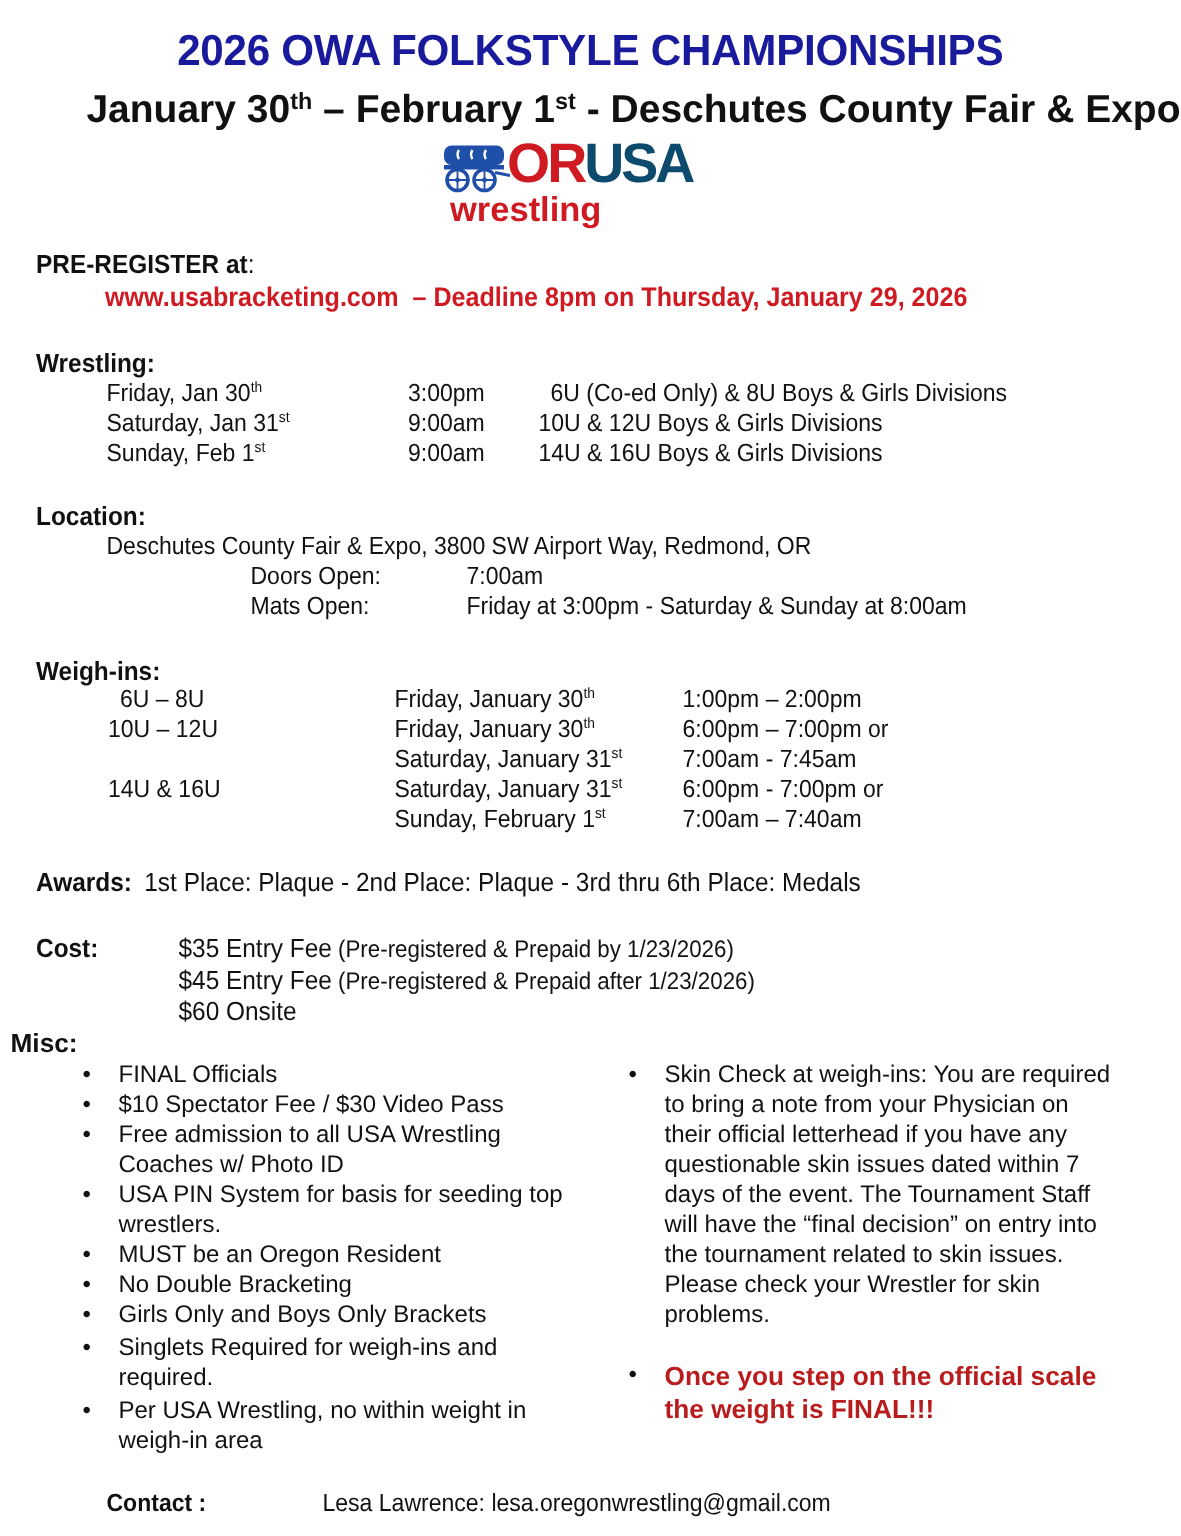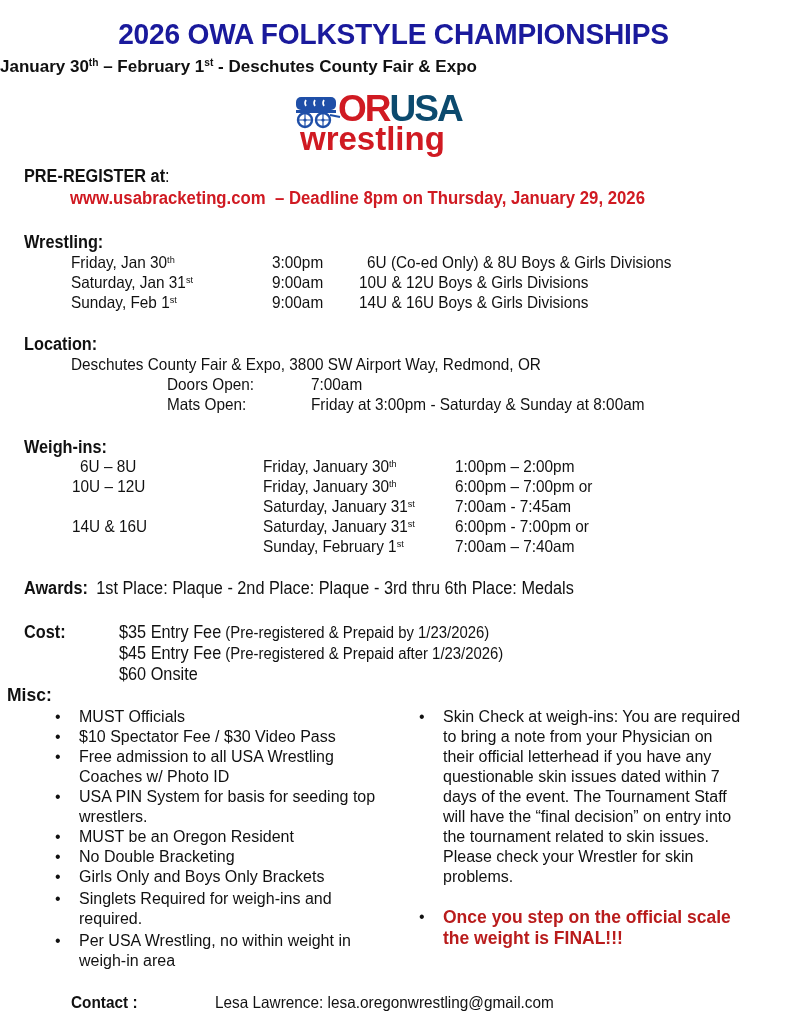--- a/index.html
+++ b/index.html
@@ -1,20 +1,20 @@
 <!DOCTYPE html>
 <html><head>
 <meta charset="utf-8">
 <style>
   html, body { margin: 0; padding: 0; background: #ffffff; }
   body { width: 787px; height: 1024px; position: relative; overflow: hidden;
          font-family: "Liberation Sans", sans-serif; color: #111111; }
   .abs { position: absolute; white-space: nowrap; }
   .title { left: 0; width: 787px; top: 18px; text-align: center; font-size: 29px; font-weight: bold; color: #1a1a9c; letter-spacing: -0.2px; transform: scaleX(0.97); }
-  .subtitle { left: 0; width: 787px; top: 57px; text-align: left; font-size: 17px; font-weight: bold; color: #111; }
+  .subtitle { left: 0; width: 787px; top: 57px; text-align: right; font-size: 26px; font-weight: bold; color: #111; }
   sup { font-size: 0.6em; vertical-align: 0.55em; line-height: 0; }
   .logo { left: 294px; top: 93px; width: 155px; height: 66px; }
   .h { font-size: 17.5px; font-weight: bold; }
   .t { font-size: 16.5px; }
   .red { color: #d01a22; font-weight: bold; font-size: 17px; }
   .narrow { transform-origin: left top; transform: scaleX(0.93); }
   .bullets { position: absolute; margin: 0; padding: 0; list-style: none; font-size: 16px; line-height: 20px; }
   .bullets li { position: relative; padding-left: 26px; }
   .bullets li .dot { position: absolute; left: 2px; top: 0; }
   .red-big { color: #b91c1c; font-weight: bold; font-size: 17.5px; line-height: 21px; }
@@ -33,21 +33,21 @@
     <rect x="2" y="17" width="40" height="3" fill="#1f4fa8"></rect>
 
     <circle cx="11" cy="27" r="7" fill="none" stroke="#1f4fa8" stroke-width="2.4"></circle>
     <circle cx="29" cy="27" r="7" fill="none" stroke="#1f4fa8" stroke-width="2.4"></circle>
     <circle cx="11" cy="27" r="1.6" fill="#1f4fa8"></circle>
     <circle cx="29" cy="27" r="1.6" fill="#1f4fa8"></circle>
     <path d="M11 20 v14 M4 27 h14 M29 20 v14 M22 27 h14" stroke="#1f4fa8" stroke-width="1.2"></path>
     <line x1="36" y1="22" x2="46" y2="24" stroke="#1f4fa8" stroke-width="2"></line>
   </svg>
   <div style="position:absolute;left:44px;top:-6px;font-size:37px;font-weight:bold;letter-spacing:-2px;line-height:44px;"><span style="color:#d01a22">OR</span><span style="color:#0c4a6e">USA</span></div>
-  <div style="position:absolute;left:6px;top:26px;font-size:33px;font-weight:bold;color:#d01a22;letter-spacing:0px;line-height:40px;">wrestling</div>
+  <div style="position:absolute;left:6px;top:26px;font-size:23px;font-weight:bold;color:#d01a22;letter-spacing:0px;line-height:40px;">wrestling</div>
 </div>
 
 <div class="abs h narrow" style="left:24px;top:166px;"><span>PRE-REGISTER at</span><span style="font-weight:normal">:</span></div>
 <div class="abs red narrow" style="left:70px;top:188px;font-size:18px;">
   <span>www.usabracketing.com</span>&nbsp;&nbsp;<span>–  Deadline 8pm on Thursday, January 29, 2026</span>
 </div>
 
 <div class="abs h narrow" style="left:24px;top:232px;">Wrestling:</div>
 <div>
   <div class="abs t narrow" style="left:71px;top:253px;"><span>Friday, Jan 30</span><sup>th</sup></div>
@@ -96,21 +96,21 @@
 </div>
 
 <div class="abs h narrow" style="left:24px;top:622px;">Cost:</div>
 <div class="abs narrow" style="left:119px;top:622px;"><span style="font-size:17.5px">$35 Entry Fee</span><span style="font-size:16px"> (Pre-registered &amp; Prepaid by 1/23/2026)</span></div>
 <div class="abs narrow" style="left:119px;top:643px;"><span style="font-size:17.5px">$45 Entry Fee</span><span style="font-size:16px"> (Pre-registered &amp; Prepaid after 1/23/2026)</span></div>
 <div class="abs narrow" style="left:119px;top:664px;"><span style="font-size:17.5px">$60 Onsite</span><span style="font-size:16px"></span></div>
 
 <div class="abs h" style="left:7px;top:685px;">Misc:</div>
 
 <ul class="bullets" style="left:53px;top:707px;width:340px;white-space:normal;">
-  <li><span class="dot">•</span><span>MUST Officials</span></li>
+  <li><span class="dot">•</span><span>FINAL Officials</span></li>
   <li><span class="dot">•</span><span>$10 Spectator Fee  /  $30 Video Pass</span></li>
   <li style="width:290px"><span class="dot">•</span><span>Free admission to all USA Wrestling Coaches w/ Photo ID</span></li>
   <li style="width:305px"><span class="dot">•</span><span>USA PIN System for basis for seeding top wrestlers.</span></li>
   <li><span class="dot">•</span><span>MUST be an Oregon Resident</span></li>
   <li><span class="dot">•</span><span>No Double Bracketing</span></li>
   <li><span class="dot">•</span><span>Girls Only and Boys Only Brackets</span></li>
   <li style="width:290px;margin-top:2px"><span class="dot">•</span><span>Singlets Required for weigh-ins and required.</span></li>
   <li style="width:315px;margin-top:2px"><span class="dot">•</span><span>Per USA Wrestling, no within weight in weigh-in area</span></li>
 </ul>
 

